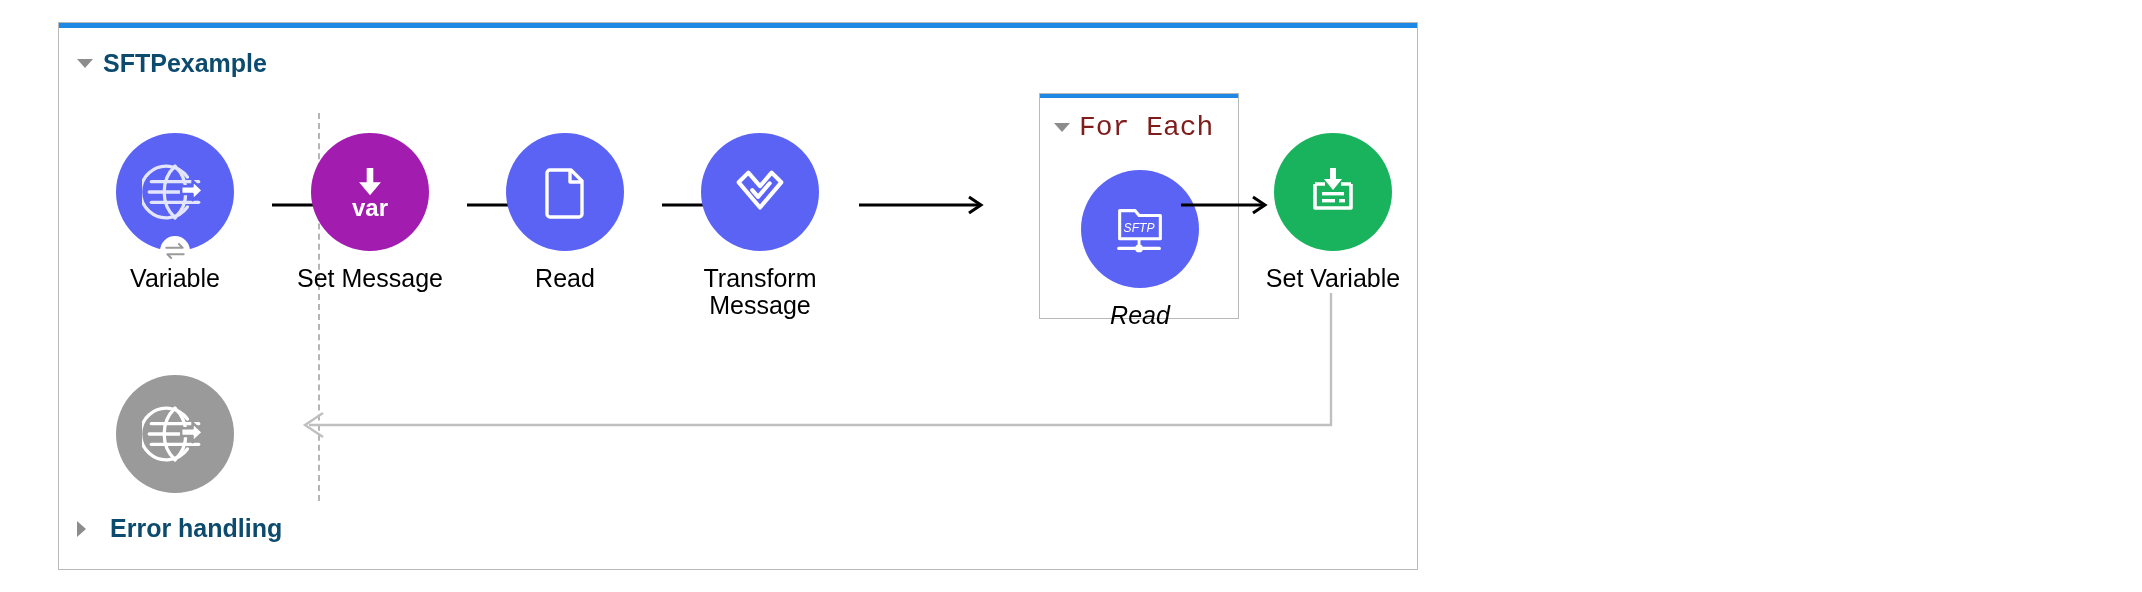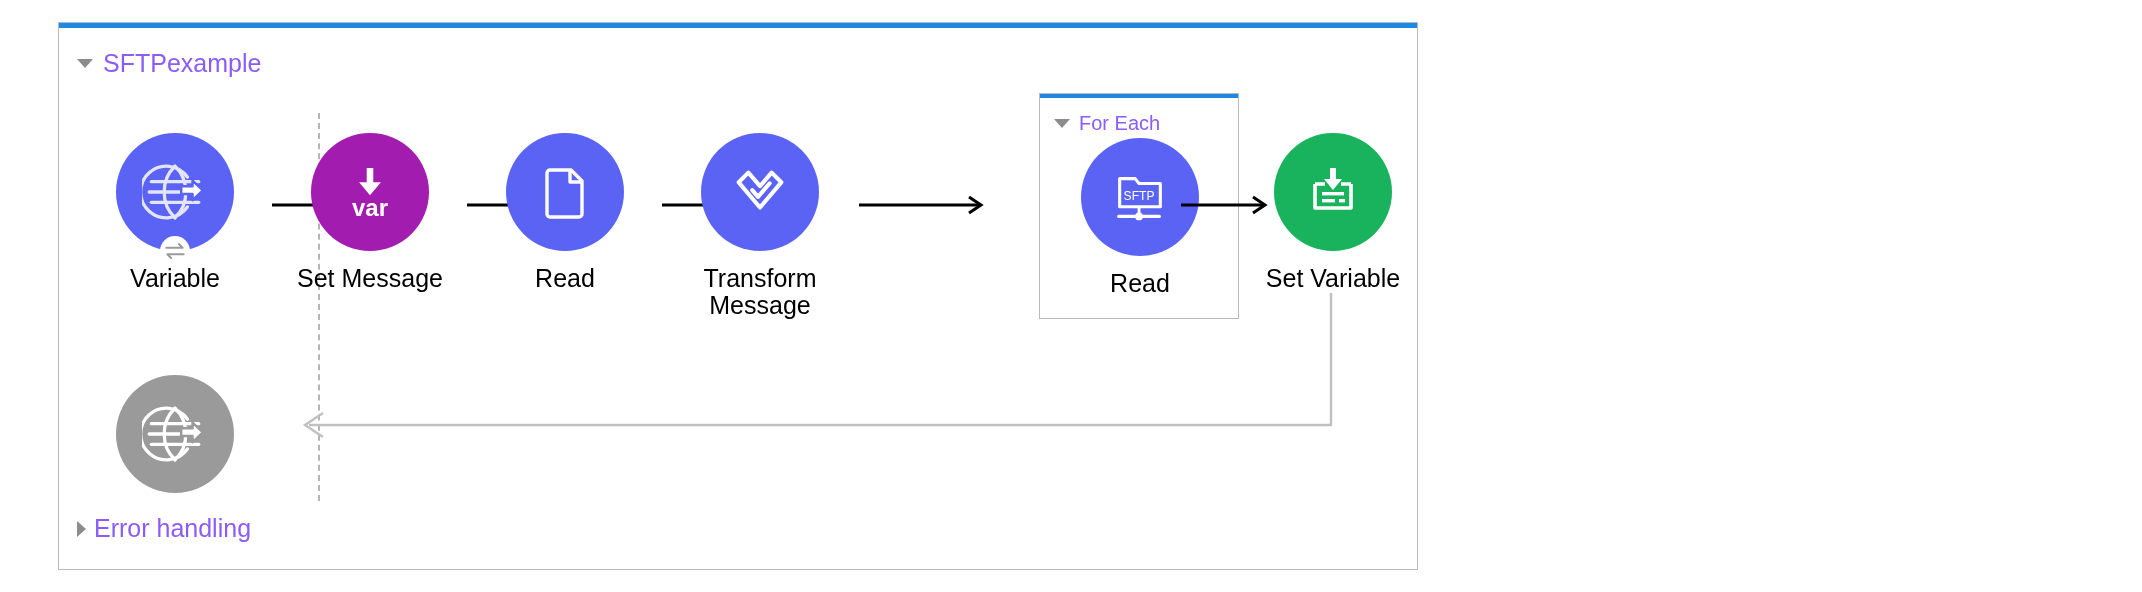--- a/index.html
+++ b/index.html
@@ -78,22 +78,23 @@
     border-right: 8px solid transparent;
     border-top: 9px solid #8c8c8c;
   }
   .tri-right {
     border-top: 8px solid transparent;
     border-bottom: 8px solid transparent;
     border-left: 9px solid #8c8c8c;
   }
   .scope-title {
     font-size: 25px;
-    color: #8b5cf6;
+    color: #0c4a6e;
     white-space: nowrap;
+    font-weight: bold;
   }
 
   
   #source-divider {
     position: absolute;
     left: 259px;
     top: 90px;
     width: 0;
     height: 388px;
     border-left: 2px dashed #b5b5b5;
@@ -153,21 +154,21 @@
     width: 100%; height: 4px;
     background: #1e88e5;
   }
   #foreach-header {
     position: absolute;
     left: 14px; top: 18px;
     display: flex;
     align-items: center;
     gap: 9px;
   }
-  .scope-title-sm { font-size: 20px; color: #8b5cf6; white-space: nowrap; }
+  .scope-title-sm { font-size: 28px; color: #7f1d1d; white-space: nowrap; font-family: Liberation Mono, monospace; }
 
   
   .conn {
     position: absolute;
     height: 34px;
   }
   .conn svg { display: block; overflow: visible; }
 
   #return-path {
     position: absolute;
@@ -178,21 +179,21 @@
   }
   #return-path svg { display: block; overflow: visible; }
 
   
   #error-handling {
     position: absolute;
     left: 18px;
     bottom: 26px;
     display: flex;
     align-items: center;
-    gap: 8px;
+    gap: 24px;
   }
   #error-handling .scope-title { font-size: 25px; }
 </style>
 </head>
 <body>
 
 <div id="page">
 
   <div id="canvas-area">
 
@@ -290,21 +291,21 @@
         </svg>
       </div>
 
       <div id="foreach-scope">
         <div id="foreach-accent"></div>
         <div id="foreach-header">
           <span class="tri tri-down"></span>
           <span class="scope-title-sm">For Each</span>
         </div>
 
-        <div class="node" style="left:10px; top:44px;">
+        <div class="node" style="left:10px; top:76px;font-style:italic;">
           <div class="bubble" style="background:#5b63f5;">
             <svg width="62" height="62" viewBox="0 0 64 64">
               <path d="M11 13h16l4 5h22v24H11z" fill="none" stroke="#ffffff" stroke-width="3.2" stroke-linejoin="round"></path>
               <text x="31" y="35" font-family="Liberation Sans, sans-serif" font-size="12.5" fill="#ffffff" text-anchor="middle">SFTP</text>
               <line x1="31" y1="42" x2="31" y2="49" stroke="#ffffff" stroke-width="3"></line>
               <line x1="10" y1="52" x2="52" y2="52" stroke="#ffffff" stroke-width="3.2" stroke-linecap="round"></line>
               <circle cx="31" cy="52" r="4" fill="#ffffff"></circle>
             </svg>
           </div>
           <div class="node-label">Read</div>

